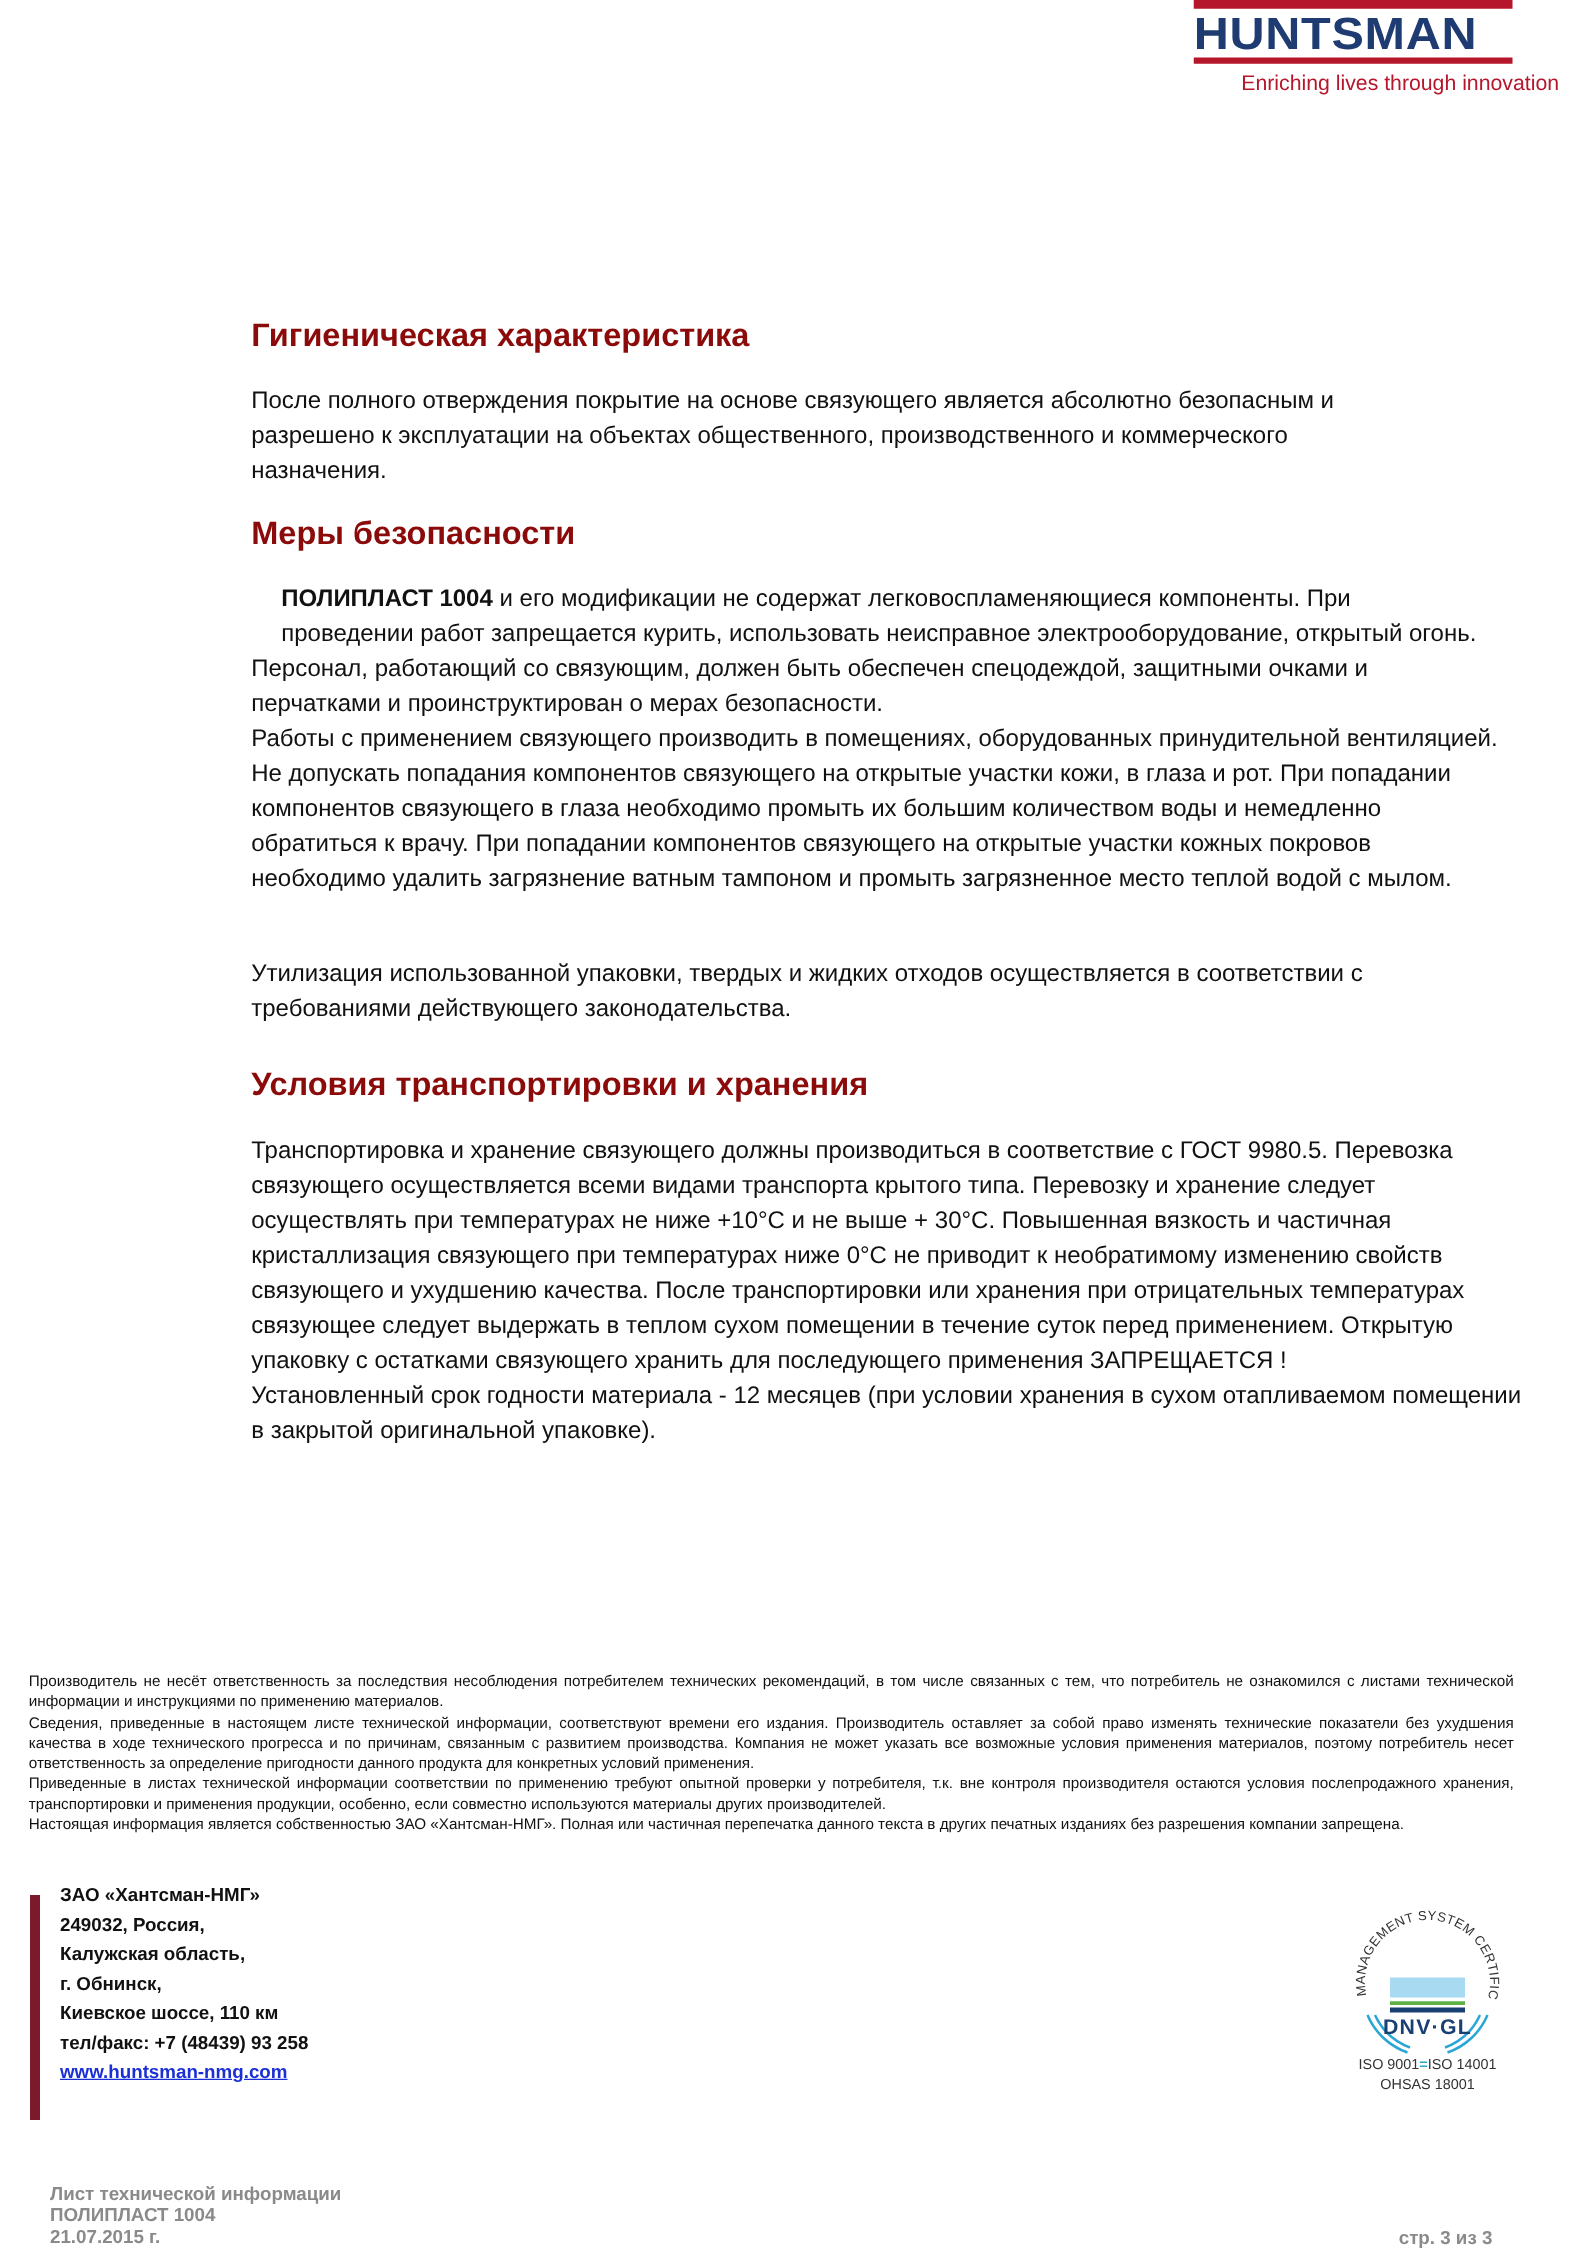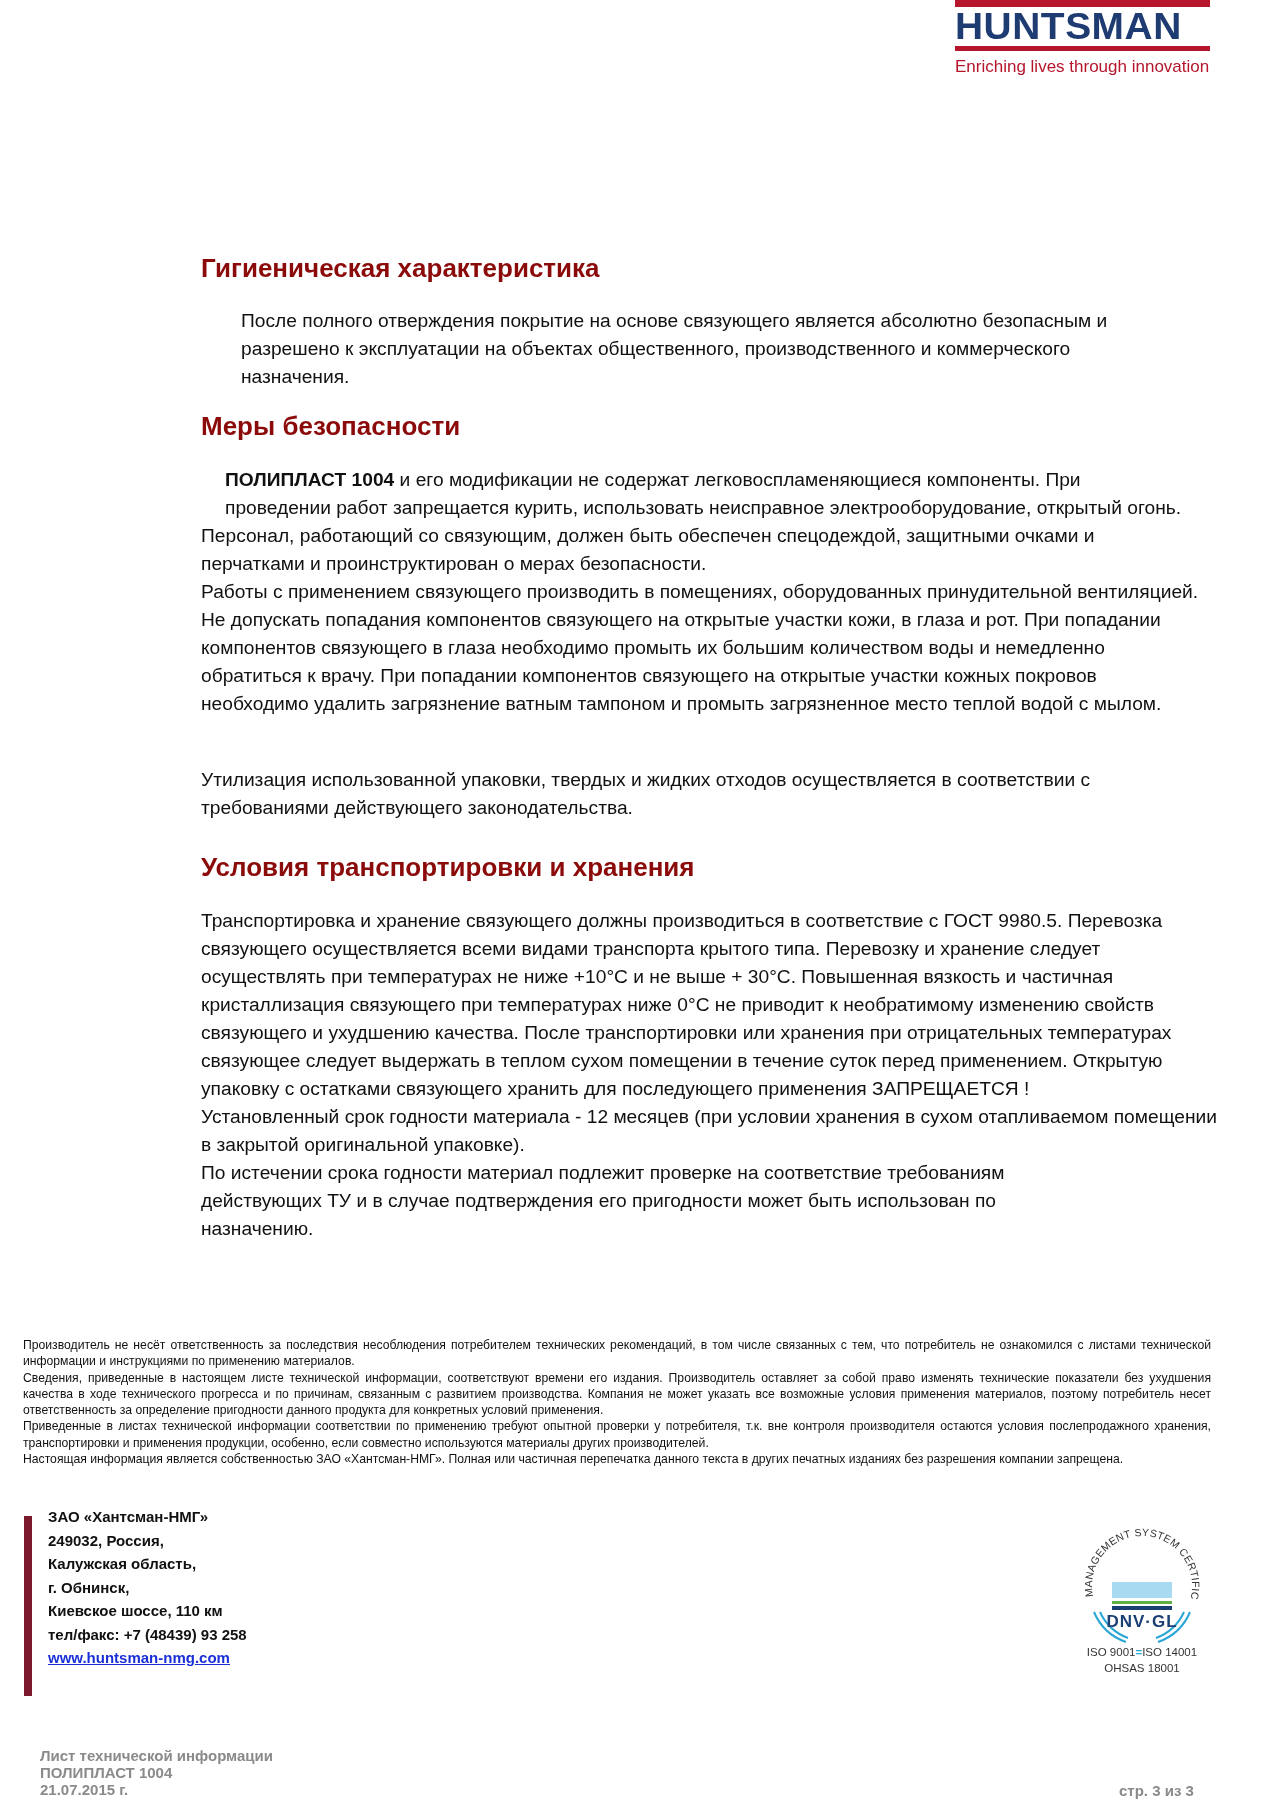--- a/index.html
+++ b/index.html
@@ -6,21 +6,21 @@
   body { width: 1275px; height: 1806px; position: relative; overflow: hidden;
          font-family: "Liberation Sans", sans-serif; color: #111; }
 
   
   .logo { position: absolute; left: 955px; top: 0; width: 255px; }
   .logo .bar { height: 7px; background: #b5162b; }
   .logo .word { display: block; font-family: "Liberation Sans", sans-serif; font-weight: bold;
                 font-size: 36px; line-height: 34px; color: #1e3b72; letter-spacing: 0.5px;
                 margin: 3px 0 2px 0; transform: scaleX(1.08); transform-origin: left; }
   .logo .bar2 { height: 5px; background: #b5162b; margin-top: 2px; }
-  .logo .tag { font-size: 17px; color: #b5162b; margin-top: 6px; white-space: nowrap; }
+  .logo .tag { font-size: 17px; color: #b5162b; margin-top: 6px; white-space: nowrap; margin-left: 38px; }
   .h { color: #8b0a0a; font-weight: bold; font-size: 26px; margin: 0; line-height: 32px; }
   .p { font-size: 19.2px; line-height: 28px; margin: 0; }
   .p b { font-weight: bold; }
 
   .h1 { position: absolute; top: 252px; left: 201px; }
   .b1 { position: absolute; top: 307px; left: 201px; width: 1020px; }
   .h2 { position: absolute; top: 410px; left: 201px; }
   .b2 { position: absolute; top: 466px; left: 201px; width: 1020px; }
   .h3 { position: absolute; top: 851px; left: 201px; }
   .b3 { position: absolute; top: 907px; left: 201px; width: 1020px; }
@@ -56,38 +56,37 @@
 
 <div class="logo">
   <div class="bar"></div>
   <span class="word">HUNTSMAN</span>
   <div class="bar2"></div>
   <div class="tag">Enriching lives through innovation</div>
 </div>
 
 <h2 class="h h1">Гигиеническая характеристика</h2>
 <div class="b1">
-  <p class="p" style="width:900px;margin-left:40px;">После полного отверждения покрытие на основе связующего является абсолютно безопасным и разрешено к эксплуатации на объектах общественного, производственного и коммерческого назначения.</p>
+  <p class="p" style="width:900px;">После полного отверждения покрытие на основе связующего является абсолютно безопасным и разрешено к эксплуатации на объектах общественного, производственного и коммерческого назначения.</p>
 </div>
 
 <h2 class="h h2">Меры безопасности</h2>
 <div class="b2">
   <p class="p" style="width:960px;margin-left:24px;">
     <b>ПОЛИПЛАСТ 1004</b><span> и его модификации не содержат легковоспламеняющиеся компоненты. При проведении работ запрещается курить, использовать неисправное электрооборудование, открытый огонь.</span>
   </p>
   <p class="p" style="width:970px;">Персонал, работающий со связующим, должен быть обеспечен спецодеждой, защитными очками и перчатками и проинструктирован о мерах безопасности.</p>
   <p class="p" style="width:1000px;">Работы с применением связующего производить в помещениях, оборудованных принудительной вентиляцией. Не допускать попадания компонентов связующего на открытые участки кожи, в глаза и рот. При попадании компонентов связующего в глаза необходимо промыть их большим количеством воды и немедленно обратиться к врачу. При попадании компонентов связующего на открытые участки кожных покровов необходимо удалить загрязнение ватным тампоном и промыть загрязненное место теплой водой с мылом.</p>
   <p class="p" style="width:1010px;margin-top:48px;">Утилизация использованной упаковки, твердых и жидких отходов осуществляется в соответствии с требованиями действующего законодательства.</p>
 </div>
 
 <h2 class="h h3">Условия транспортировки и хранения</h2>
 <div class="b3">
   <p class="p" style="width:1005px;">Транспортировка и хранение связующего должны производиться в соответствие с ГОСТ 9980.5. Перевозка связующего осуществляется всеми видами транспорта крытого типа. Перевозку и хранение следует осуществлять при температурах не ниже +10°С и не выше + 30°С. Повышенная вязкость и частичная кристаллизация связующего при температурах ниже 0°С не приводит к необратимому изменению свойств связующего и ухудшению качества. После транспортировки или хранения при отрицательных температурах связующее следует выдержать в теплом сухом помещении в течение суток перед применением. Открытую упаковку с остатками связующего хранить для последующего применения ЗАПРЕЩАЕТСЯ !</p>
   <p class="p" style="width:1020px;">Установленный срок годности материала - 12 месяцев (при условии хранения в сухом отапливаемом помещении в закрытой оригинальной упаковке).</p>
-  <p class="p" style="width:900px;">По истечении срока годности материал подлежит проверке на соответствие требованиям действующих ТУ и в случае подтверждения его пригодности может быть использован по назначению.</p>
 </div>
 
 <div class="disc">
   <p>Производитель не несёт ответственность за последствия несоблюдения потребителем технических рекомендаций, в том числе связанных с тем, что потребитель не ознакомился с листами технической информации и инструкциями по применению материалов.</p>
   <p>Сведения, приведенные в настоящем листе технической информации, соответствуют времени его издания. Производитель оставляет за собой  право изменять технические показатели без ухудшения качества в ходе технического прогресса и по причинам, связанным с развитием производства. Компания не может указать все возможные условия применения материалов, поэтому потребитель несет ответственность за определение пригодности данного продукта для конкретных условий применения.</p>
   <p>Приведенные в листах технической информации соответствии по применению требуют опытной проверки у потребителя, т.к. вне контроля производителя остаются условия послепродажного хранения, транспортировки и применения продукции, особенно, если совместно используются материалы других производителей.</p>
   <p>Настоящая информация является собственностью ЗАО «Хантсман-НМГ». Полная или частичная перепечатка данного текста в других печатных изданиях без разрешения компании запрещена.</p>
 </div>
 
 <div class="addr-bar"></div>

